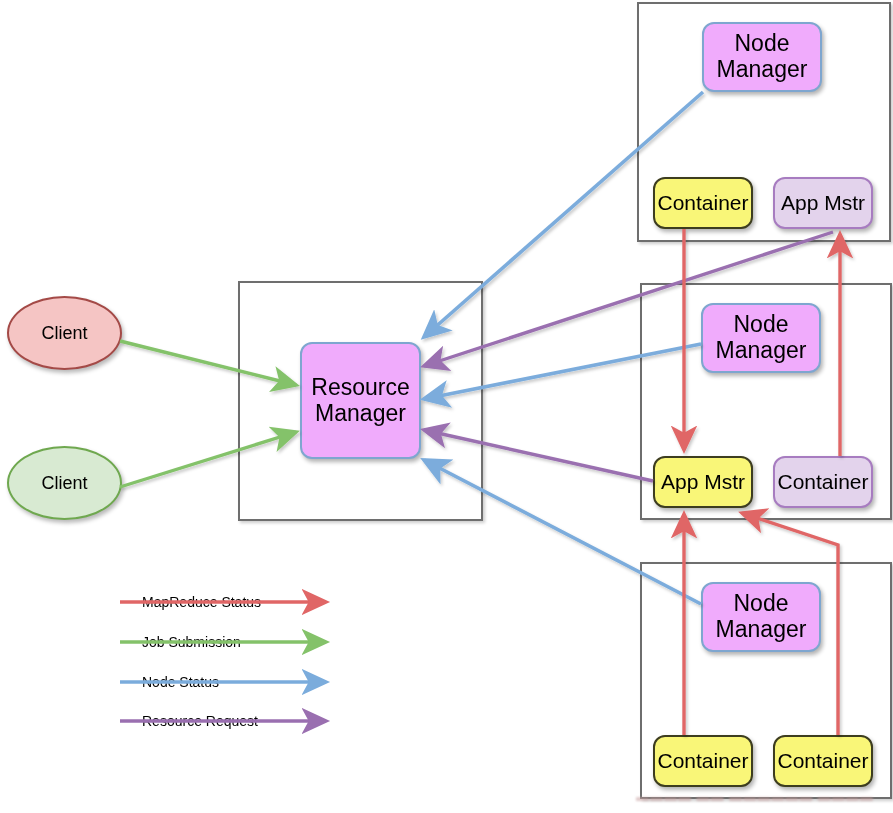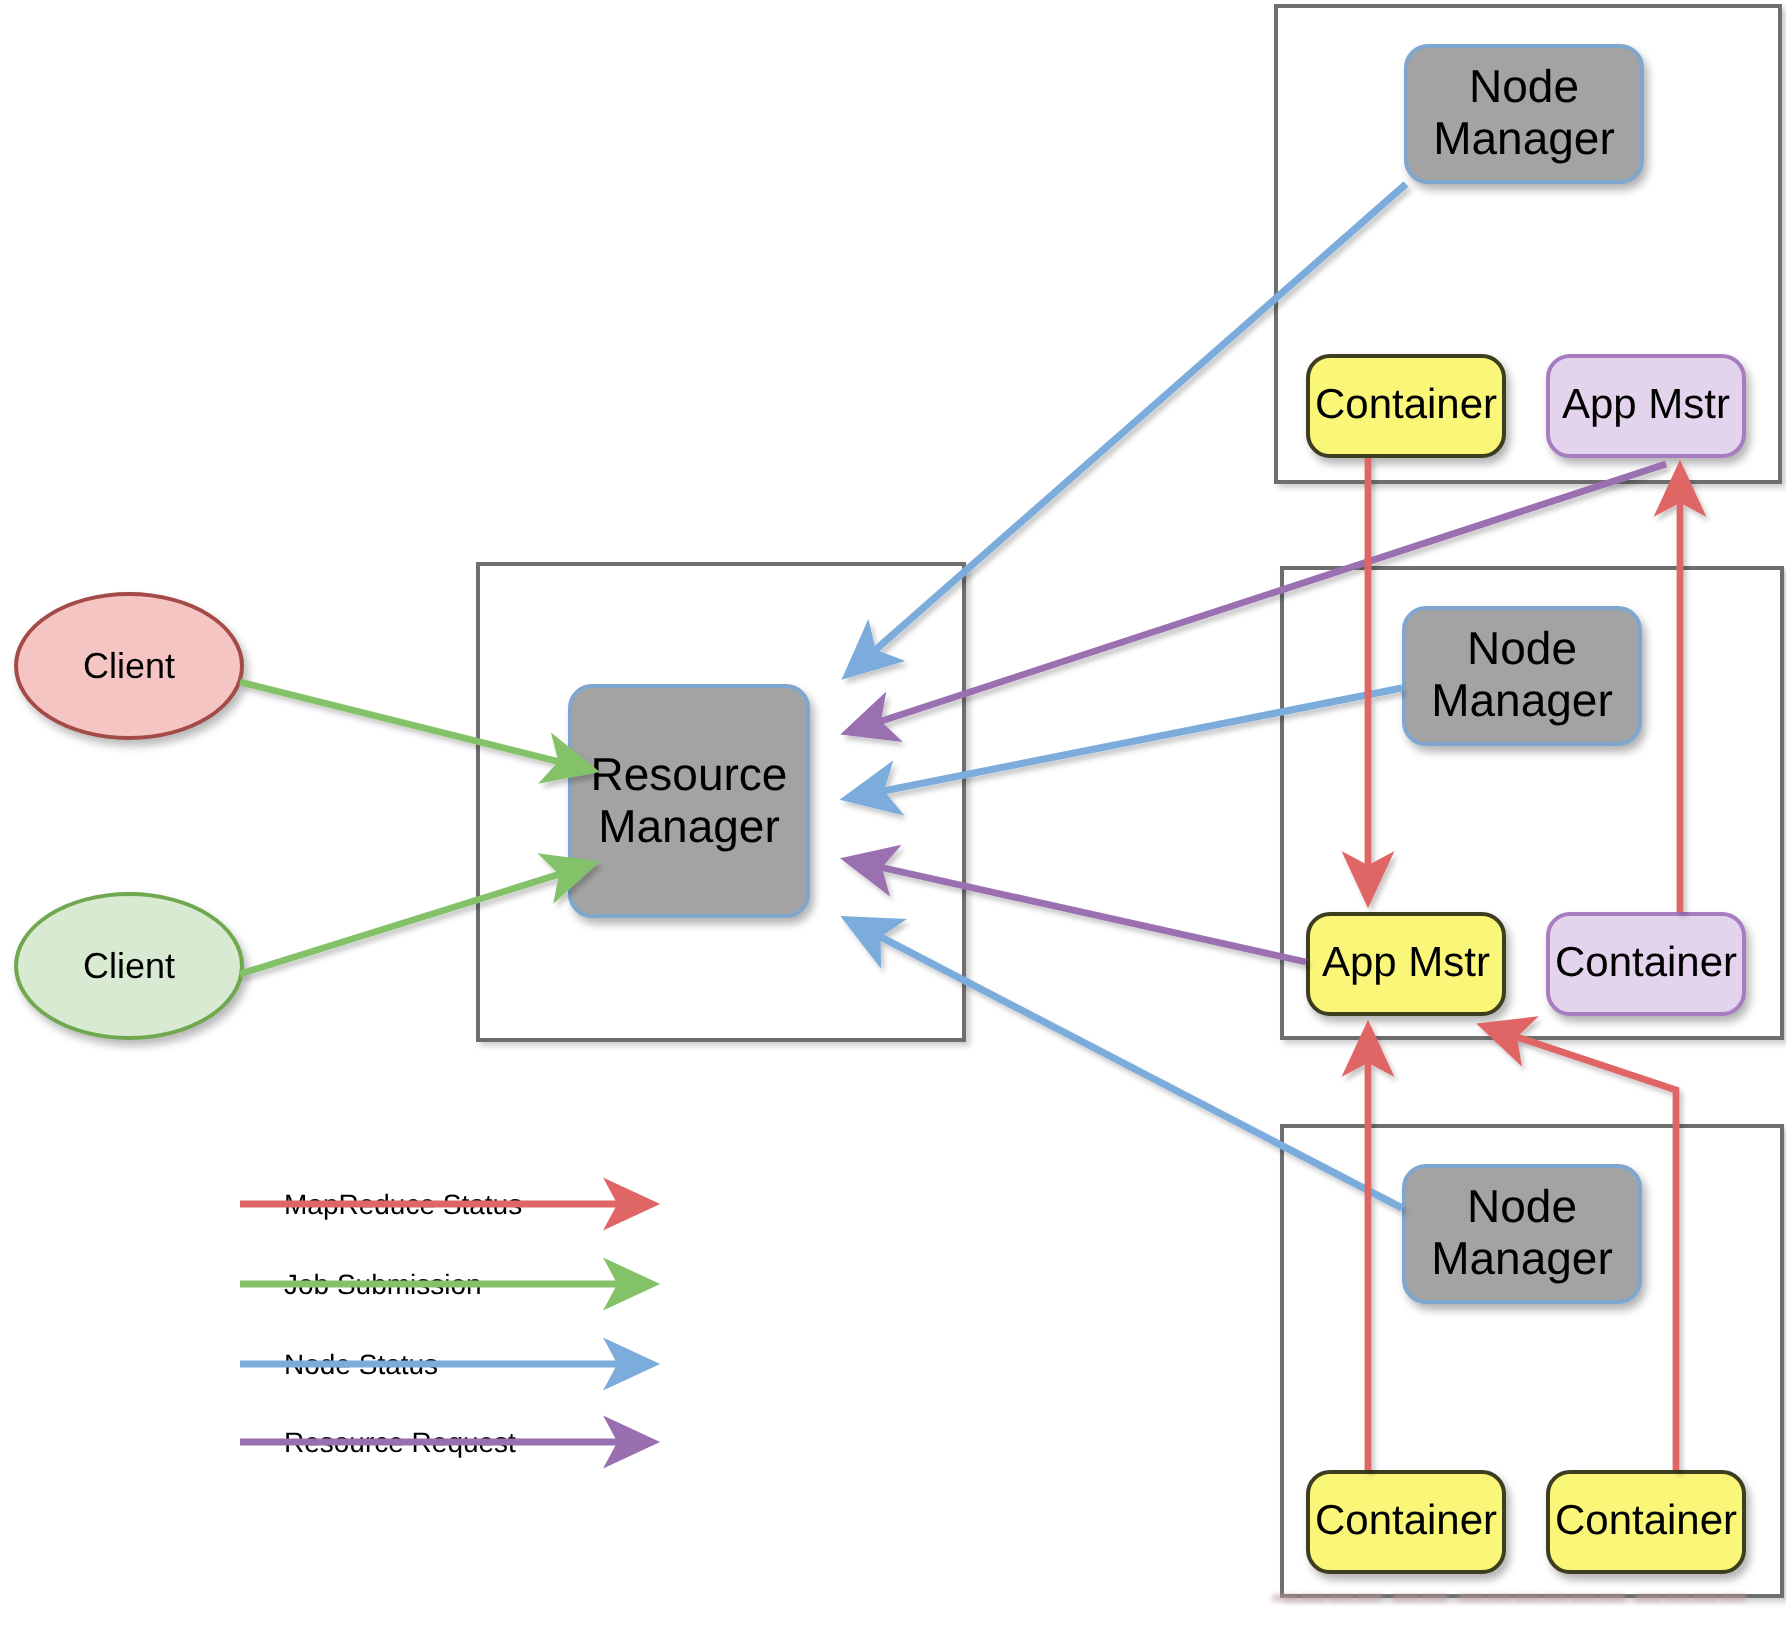--- a/index.html
+++ b/index.html
@@ -46,21 +46,21 @@
     align-items: center;
     justify-content: center;
     text-align: center;
     border-radius: 12px;
     box-shadow: 2px 3px 4px rgba(0,0,0,0.30);
     line-height: 1.12;
     color: #000000;
     white-space: pre-line;
   }
   .node.blue {
-    background: #a3a3a3;
+    background: #f0abfc;
     border: 2px solid #7ea6cf;
     font-size: 23px;
   }
   .node.yellow {
     background: #f9f678;
     border: 2px solid #3d3d1f;
     font-size: 21px;
   }
   .node.purple {
     background: #e3d3ec;
@@ -163,21 +163,21 @@
       <line x1="653" y1="481" x2="424" y2="430" stroke="#9a6fb0" stroke-width="3.4" marker-end="url(#ah-purple)"></line>
 
       <line x1="684" y1="229" x2="684" y2="450" stroke="#e06666" stroke-width="3.4" marker-end="url(#ah-red)"></line>
       <line x1="840" y1="456" x2="840" y2="234" stroke="#e06666" stroke-width="3.4" marker-end="url(#ah-red)"></line>
       <line x1="684" y1="735" x2="684" y2="514" stroke="#e06666" stroke-width="3.4" marker-end="url(#ah-red)"></line>
       <polyline points="838,735 838,545 742,513" fill="none" stroke="#e06666" stroke-width="3.4" marker-end="url(#ah-red)"></polyline>
     </g>
   </svg>
 
   <div id="node-layer-host">
-      <div class="node blue" style="left: 284px; top: 342px; width: 121px; height: 117px;">Resource
+      <div class="node blue" style="left: 300px; top: 342px; width: 121px; height: 117px;">Resource
 Manager</div>
       <div class="node blue" style="left: 702px; top: 22px; width: 120px; height: 70px;">Node
 Manager</div>
       <div class="node yellow" style="left: 653px; top: 177px; width: 100px; height: 52px;">Container</div>
       <div class="node purple" style="left: 773px; top: 177px; width: 100px; height: 52px;">App Mstr</div>
       <div class="node blue" style="left: 701px; top: 303px; width: 120px; height: 70px;">Node
 Manager</div>
       <div class="node yellow" style="left: 653px; top: 456px; width: 100px; height: 52px;">App Mstr</div>
       <div class="node purple" style="left: 773px; top: 456px; width: 100px; height: 52px;">Container</div>
       <div class="node blue" style="left: 701px; top: 582px; width: 120px; height: 70px;">Node

